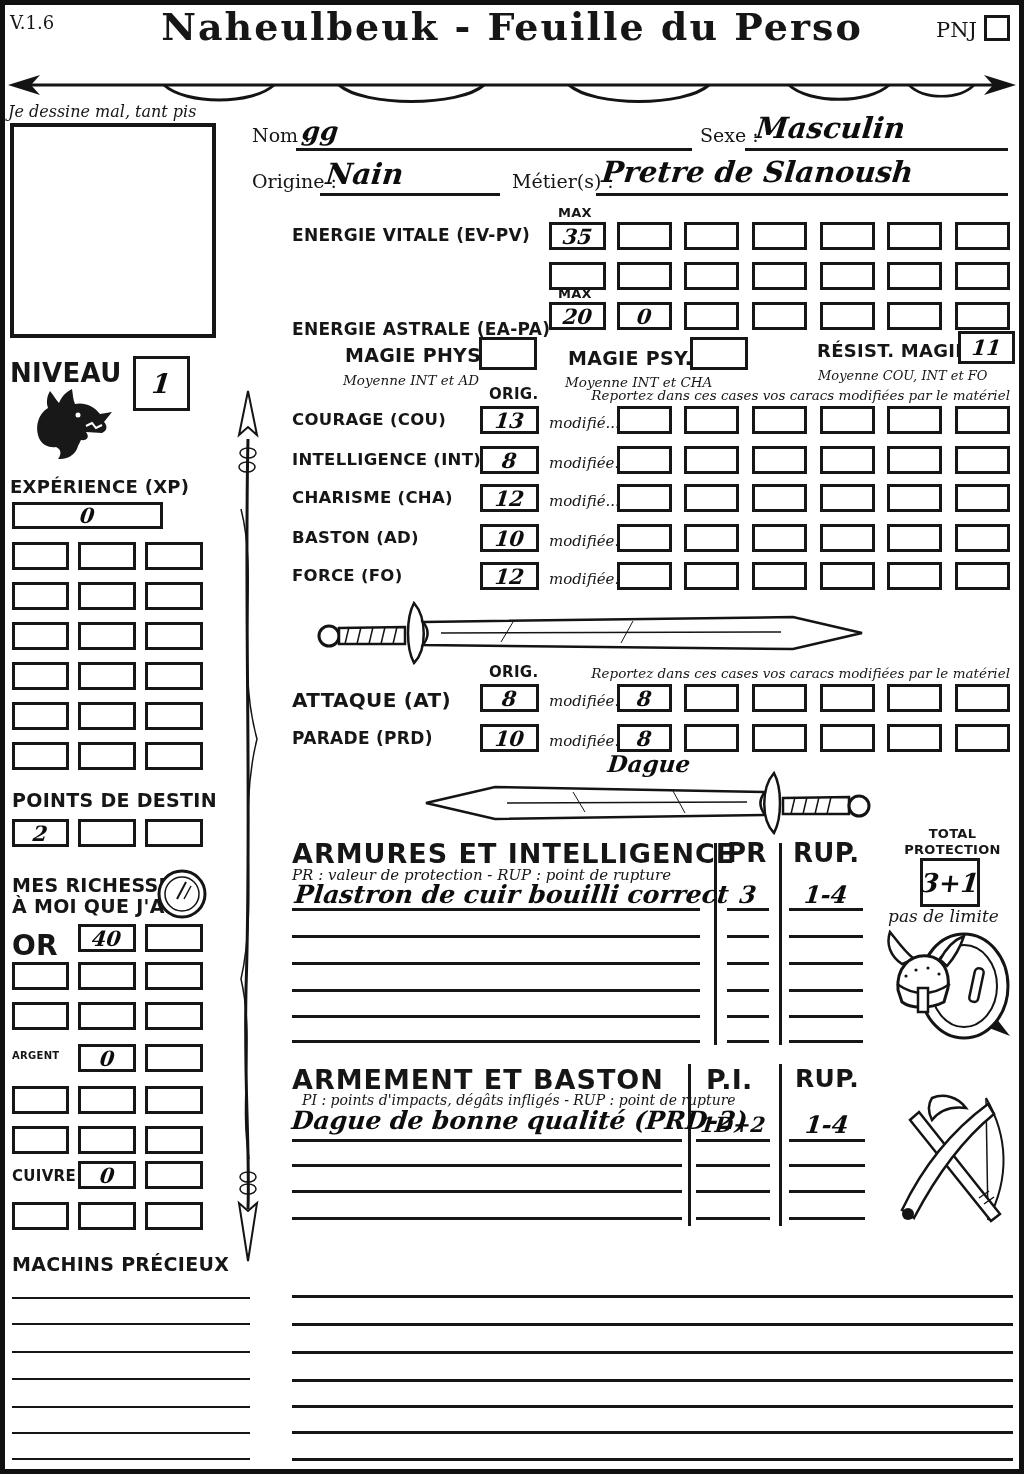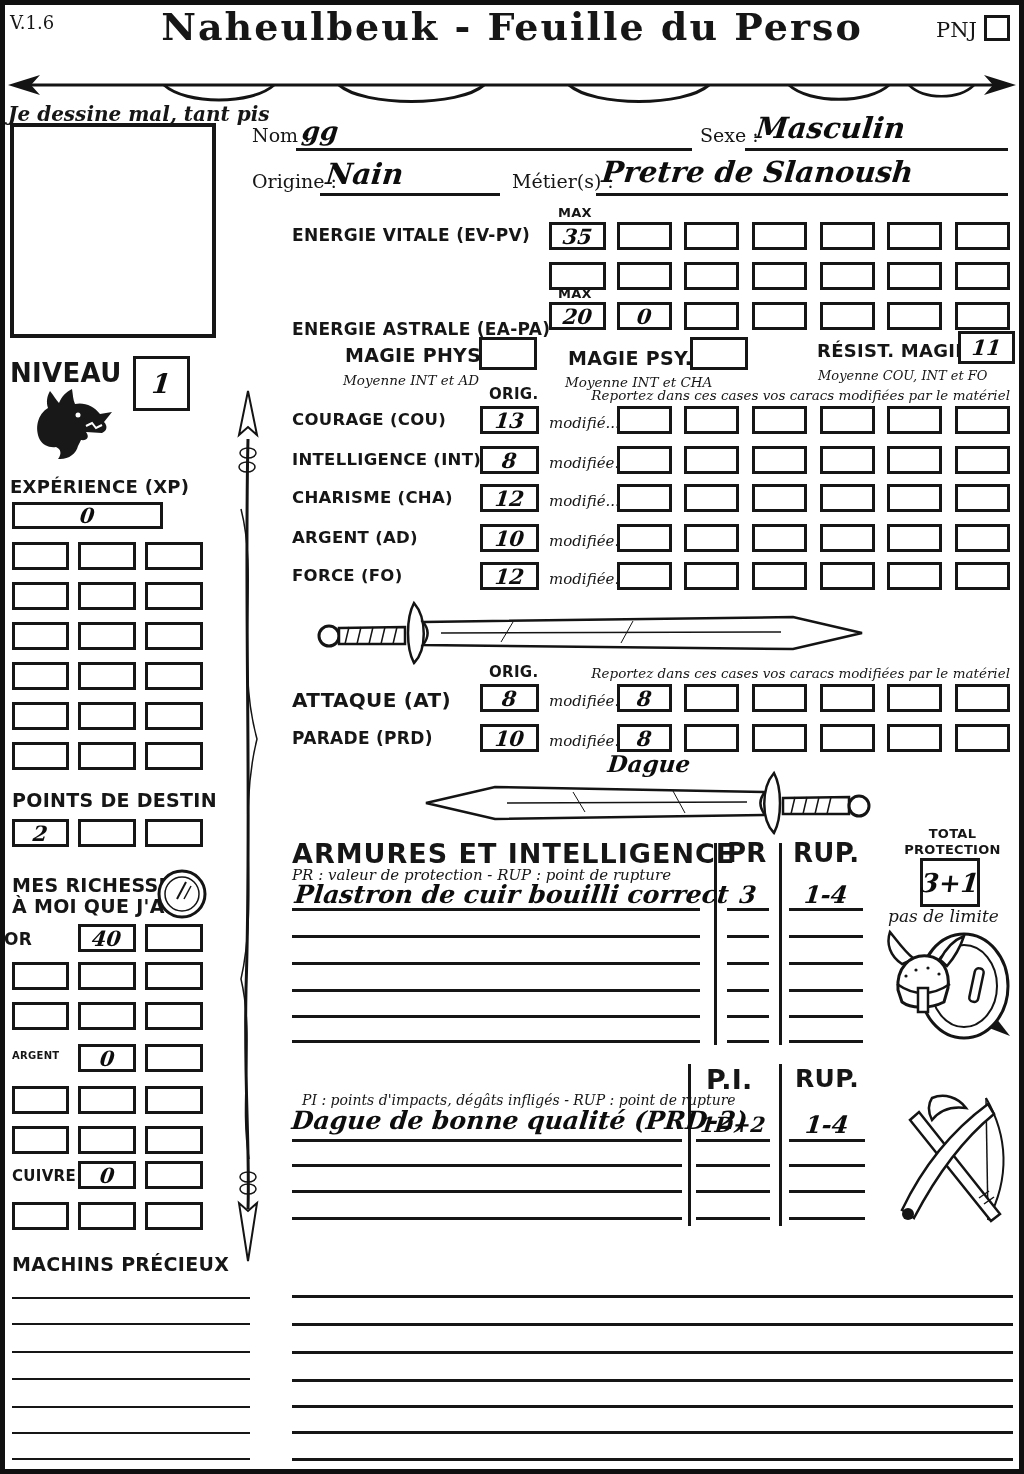--- a/index.html
+++ b/index.html
@@ -49,21 +49,21 @@
       <path d="M4 13 L36 3 L27 13 L36 23 Z" fill="#141414"></path>
       <path d="M1012 13 L980 3 L989 13 L980 23 Z" fill="#141414"></path>
       <path d="M160 13 C182 33 248 33 270 13" fill="none" stroke="#141414" stroke-width="3"></path>
       <path d="M335 13 C360 35 455 35 480 13" fill="none" stroke="#141414" stroke-width="3"></path>
       <path d="M565 13 C590 35 680 35 705 13" fill="none" stroke="#141414" stroke-width="3"></path>
       <path d="M785 13 C805 32 865 32 885 13" fill="none" stroke="#141414" stroke-width="3"></path>
       <path d="M905 13 C920 28 955 28 970 13" fill="none" stroke="#141414" stroke-width="2.5"></path>
     </svg>
   </div>
 
-  <div class="cal cali" style="left:8px;top:102px;font-size:20px;font-weight:bold;">Je dessine mal, tant pis</div>
+  <div class="cal cali" style="left:8px;top:102px;font-size:16px;">Je dessine mal, tant pis</div>
   <div class="b" style="left:10px;top:123px;width:206px;height:215px;border-width:4px;"></div>
 
   <div class="cal" style="left:252px;top:124px;font-size:19px;">Nom :</div>
   <div class="handabs hand" style="left:302px;top:116px;font-size:26px;">gg</div>
   <div class="ln" style="left:296px;top:148px;width:396px;"></div>
   <div class="cal" style="left:700px;top:124px;font-size:19px;">Sexe :</div>
   <div class="handabs hand" style="left:756px;top:111px;font-size:29px;">Masculin</div>
   <div class="ln" style="left:745px;top:148px;width:263px;"></div>
 
   <div class="cal" style="left:252px;top:170px;font-size:19px;">Origine :</div>
@@ -149,21 +149,21 @@
       <span class="hand" style="font-size:21px;">12</span>
     </div>
   <div class="cal cali" style="left:549px;top:492px;font-size:15px;">modifié...</div>
   <div class="b c0" style="top:484px;"></div>
     <div class="b c1" style="top:484px;"></div>
     <div class="b c2" style="top:484px;"></div>
     <div class="b c3" style="top:484px;"></div>
     <div class="b c4" style="top:484px;"></div>
     <div class="b c5" style="top:484px;"></div>
 
-  <div class="disp" style="left:292px;top:528px;font-size:16.5px;">ARGENT (AD)</div>
+  <div class="disp" style="left:292px;top:528px;font-size:16.5px;">BASTON (AD)</div>
   <div class="b ctr" style="left:480px;top:524px;width:59px;">
       <span class="hand" style="font-size:21px;">10</span>
     </div>
   <div class="cal cali" style="left:549px;top:532px;font-size:15px;">modifiée...</div>
   <div class="b c0" style="top:524px;"></div>
     <div class="b c1" style="top:524px;"></div>
     <div class="b c2" style="top:524px;"></div>
     <div class="b c3" style="top:524px;"></div>
     <div class="b c4" style="top:524px;"></div>
     <div class="b c5" style="top:524px;"></div>
@@ -294,21 +294,21 @@
   <div class="disp" style="left:12px;top:895px;font-size:19px;">À MOI QUE J'AI</div>
   <div class="abs" style="left:156px;top:868px;">
     <svg width="52" height="52" viewBox="0 0 52 52">
       <circle cx="26" cy="26" r="23" fill="#fff" stroke="#141414" stroke-width="3"></circle>
       <circle cx="26" cy="26" r="17" fill="none" stroke="#141414" stroke-width="1.5"></circle>
       <path d="M30 14 L21 31" stroke="#141414" stroke-width="2"></path>
       <path d="M35 18 L28 31" stroke="#141414" stroke-width="1.5"></path>
     </svg>
   </div>
 
-  <div class="disp" style="left:4px;top:929px;font-size:17px;">OR</div>
+  <div class="disp" style="left:12px;top:929px;font-size:28px;">OR</div>
   <div class="b ctr gB" style="top:924px">
       <span class="hand" style="font-size:21px;">40</span>
     </div>
   <div class="b gC" style="top:924px"></div>
   <div class="b gA" style="top:962px"></div>
     <div class="b gB" style="top:962px"></div>
     <div class="b gC" style="top:962px"></div>
   <div class="b gA" style="top:1002px"></div>
     <div class="b gB" style="top:1002px"></div>
     <div class="b gC" style="top:1002px"></div>
@@ -404,20 +404,21 @@
       <path d="M14 64 C12 42 26 28 44 30 C58 32 66 44 64 62 L60 76 C44 84 26 82 18 76 Z" fill="#fff" stroke="#141414" stroke-width="3"></path>
       <path d="M13 58 C30 70 48 70 66 58" fill="none" stroke="#141414" stroke-width="2.5"></path>
       <rect x="34" y="62" width="10" height="24" fill="#fff" stroke="#141414" stroke-width="2.5"></rect>
       <circle cx="22" cy="50" r="1.6" fill="#141414"></circle>
         <circle cx="32" cy="44" r="1.6" fill="#141414"></circle>
       <circle cx="44" cy="42" r="1.6" fill="#141414"></circle>
         <circle cx="55" cy="48" r="1.6" fill="#141414"></circle>
     </svg>
   </div>
 
+  <div class="disp" style="left:292px;top:1064px;font-size:27px;letter-spacing:1px;">ARMEMENT ET BASTON</div>
   <div class="cal cali" style="left:302px;top:1092px;font-size:14px;">PI : points d'impacts, dégâts infligés - RUP : point de rupture</div>
   <div class="vdiv" style="left:688px;top:1064px;height:162px;"></div>
   <div class="vdiv" style="left:779px;top:1064px;height:162px;"></div>
   <div class="disp" style="left:706px;top:1064px;font-size:27px;">P.I.</div>
   <div class="disp" style="left:795px;top:1064px;font-size:25px;">RUP.</div>
 
   <div class="handabs hand" style="left:292px;top:1106px;font-size:25px;">Dague de bonne qualité (PRD-2)</div>
   <div class="handabs hand center" style="left:696px;top:1112px;width:74px;font-size:21px;">1D+2</div>
   <div class="handabs hand center" style="left:789px;top:1110px;width:76px;font-size:24px;">1-4</div>
 

